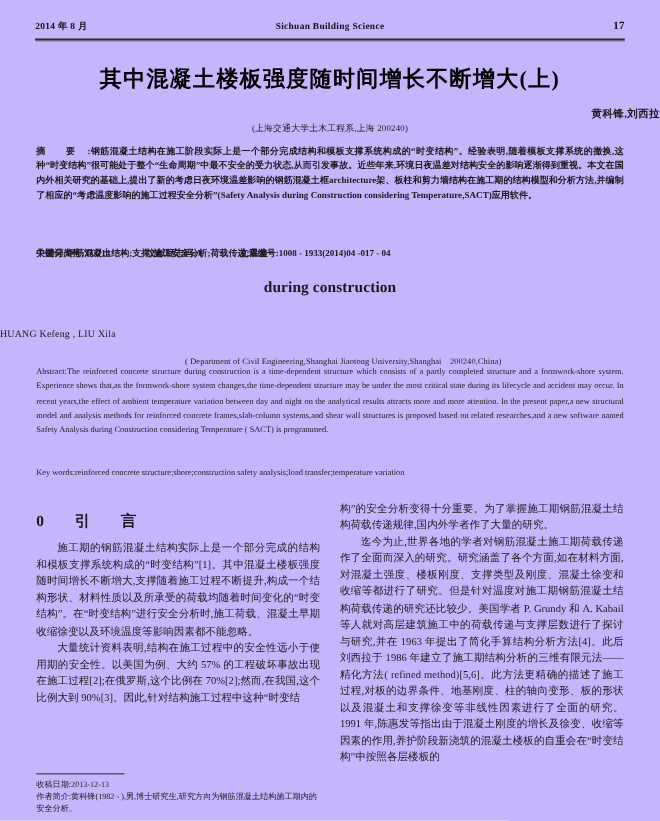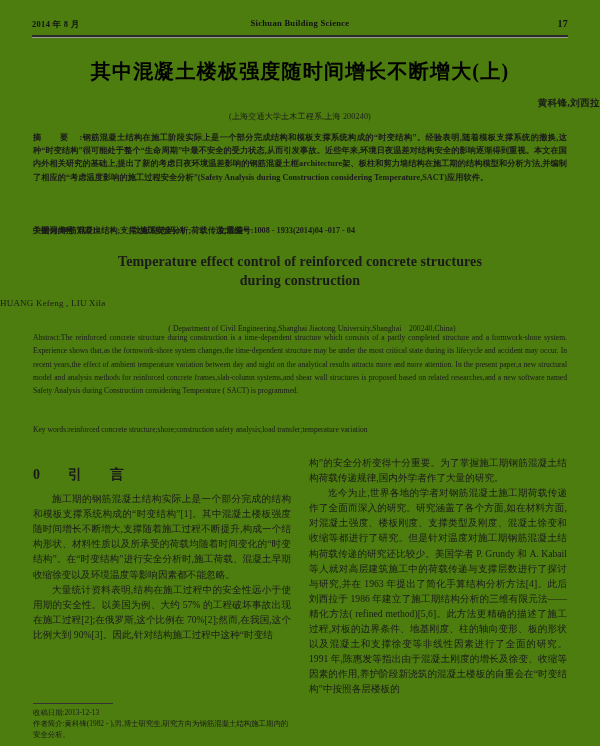--- a/index.html
+++ b/index.html
@@ -12,21 +12,21 @@
     height: 746px;
     font-family: "Liberation Serif", "DejaVu Serif", serif;
     color: #1a1a1a;
     position: relative;
     overflow: hidden;
   }
   .page {
     position: relative;
     width: 600px;
     height: 746px;
-    background: #4d7c0f;
+    background: #c4b5fd;
     padding: 1px;
     box-sizing: border-box;
   }
 
   
   .running-head {
     position: absolute;
     top: 18px;
     left: 32px;
     right: 32px;
@@ -239,21 +239,20 @@
     <span>关键词</span><span>:钢筋混凝土结构;支撑;施工安全分析;荷载传递;温差</span>
   </div>
 
   <div class="class-line">
     <span><span>中图分类号</span><span>:TU714</span></span>
     <span><span>文献标志码</span><span>:A</span></span>
     <span><span>文章编号</span><span>:1008 - 1933(2014)04 -017 - 04</span></span>
   </div>
 
   <div class="title-en">
-    <div>Temperature effect control of reinforced concrete structures</div>
     <div>during construction</div>
   </div>
   <div class="authors-en">HUANG Kefeng , LIU Xila</div>
   <div class="affil-en">( Department of Civil Engineering,Shanghai Jiaotong University,Shanghai　200240,China)</div>
 
   <div class="abs-en">
     <b>Abstract</b><span>:The reinforced concrete structure during construction is a time-dependent structure which consists of a partly completed structure and a formwork-shore system. Experience shows that,as the formwork-shore system changes,the time-dependent structure may be under the most critical state during its lifecycle and accident may occur. In recent years,the effect of ambient temperature variation between day and night on the analytical results attracts more and more attention. In the present paper,a new structural model and analysis methods for reinforced concrete frames,slab-column systems,and shear wall structures is proposed based on related researches,and a new software named Safety Analysis during Construction considering Temperature ( SACT) is programmed.</span>
   </div>
 
   <div class="kw-en">

